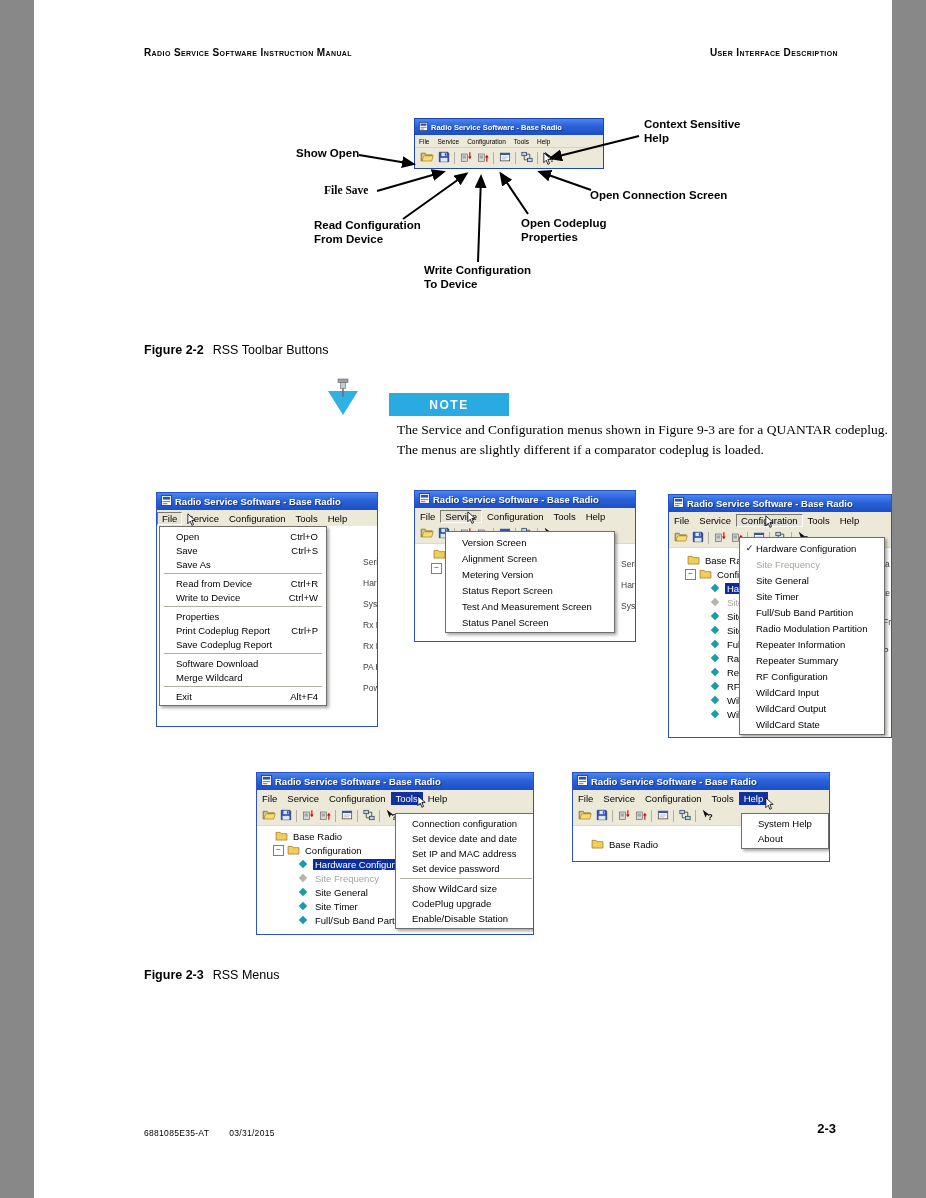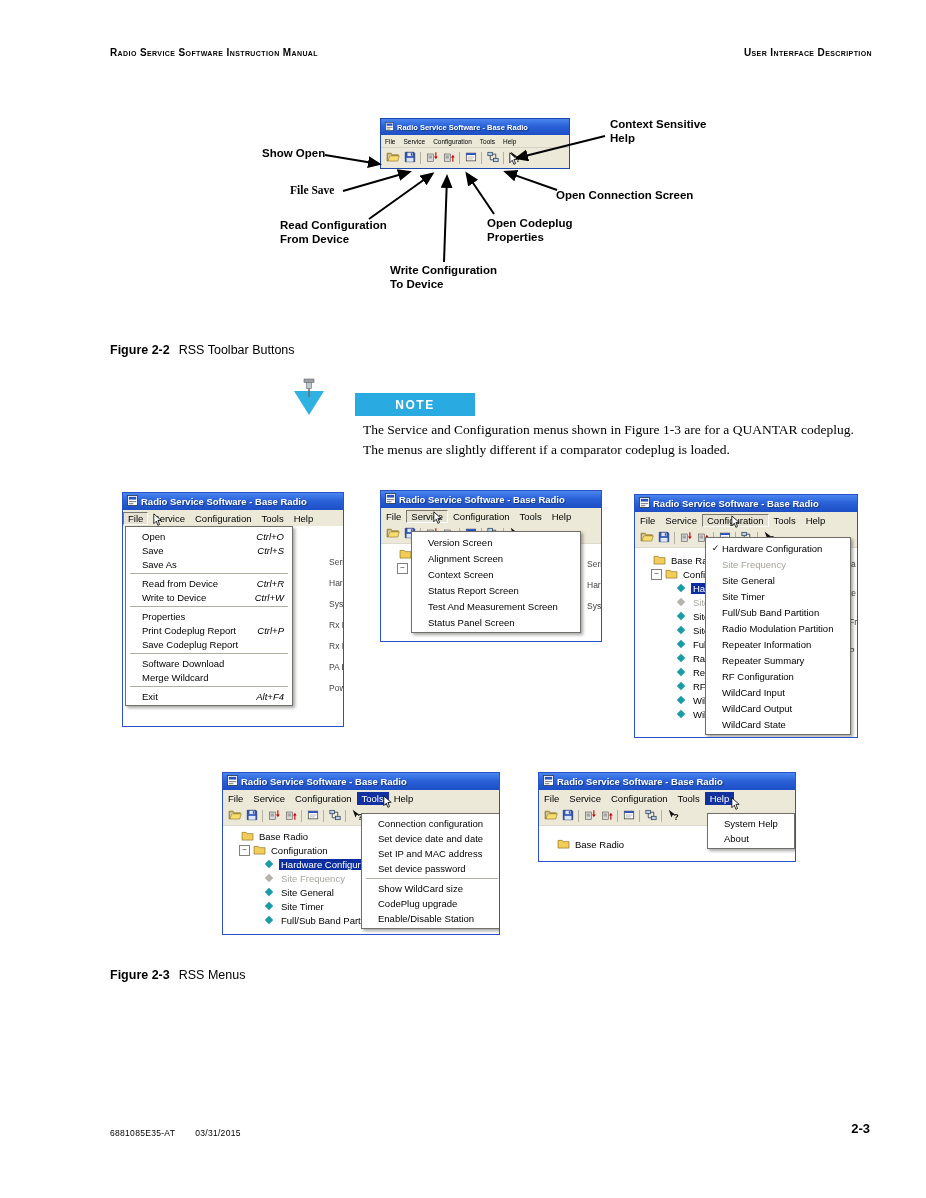--- a/index.html
+++ b/index.html
@@ -1,16 +1,16 @@
 <!DOCTYPE html>
 <html><head>
 <meta charset="utf-8">
 <style>
   html,body{margin:0;padding:0;background:#888;}
-  .page{position:relative;width:926px;height:1198px;background:#fff;margin:0 auto;
+  .page{position:relative;width:858px;height:1198px;background:#fff;margin:0 auto;
         font-family:"Liberation Sans",sans-serif;color:#000;overflow:hidden;}
 
   
   .hdr{position:absolute;top:47px;font-size:10px;font-weight:bold;font-variant:small-caps;
        letter-spacing:.4px;}
   .hdr-left{left:110px;}
   .hdr-right{right:54px;padding-left:11px;}
   .ftr-left{position:absolute;left:110px;top:1128px;font-size:8.5px;letter-spacing:.3px;}
   .ftr-left .date{margin-left:20px;}
   .ftr-page{position:absolute;right:56px;top:1121px;font-size:13px;font-weight:bold;}
@@ -76,21 +76,21 @@
 
   
   .dropdown{position:absolute;background:#fff;border:1px solid #706f6a;
             box-shadow:2px 2px 3px rgba(0,0,0,.35);padding:2px 1px;z-index:3;font-size:9.5px;}
   .dd-item{display:flex;align-items:center;height:15px;padding:0 7px 0 2px;white-space:nowrap;}
   .w1 .dd-item{height:14px;}
   .w2 .dd-item,.w3 .dd-item{height:16px;}
   .dd-check{width:13px;text-align:center;flex:0 0 13px;font-size:9px;}
   .dd-item.checked .dd-check::before{content:"\2713";}
   .dd-label{flex:1;}
-  .dd-short{margin-left:14px;text-align:center;font-style:italic;}
+  .dd-short{margin-left:14px;text-align:center;}
   .dd-item.disabled{color:#a6a49a;}
   .dd-sep{display:block;height:1px;background:#b0aea2;margin:2px 3px;}
 
   
   .tree{position:absolute;left:4px;top:56px;z-index:1;font-size:9.5px;white-space:nowrap;}
   .w3 .tree{top:58px;}
   .w5 .tree{top:64px;}
   .tree-row{height:14px;display:flex;align-items:center;}
   .expander{width:9px;height:9px;border:1px solid #848078;background:#fff;color:#333;
             font-size:8px;line-height:7px;text-align:center;margin-right:3px;flex:0 0 9px;}
@@ -255,21 +255,21 @@
 
   <div class="note-icon">
     <div class="pin-tri"></div>
     <svg class="pin-svg" viewBox="0 0 20 22" width="20" height="22">
         <rect x="5" y="1" width="10" height="3.5" fill="#9aa0a6" stroke="#666" stroke-width=".6"></rect>
         <rect x="7.5" y="4.5" width="5" height="6" fill="#c4c9cf" stroke="#666" stroke-width=".6"></rect>
         <path d="M10 10.5 V19" stroke="#6b7075" stroke-width="1.6"></path>
       </svg>
   </div>
   <div class="note-banner">NOTE</div>
-  <div class="note-text">The Service and Configuration menus shown in Figure 1-3 are for a QUANTAR codeplug. The menus are slightly different if a comparator codeplug is loaded.</div>
+  <div class="note-text">The Service and Configuration menus shown in Figure 9-3 are for a QUANTAR codeplug. The menus are slightly different if a comparator codeplug is loaded.</div>
 
   <div class="win w1">
     <div class="titlebar">
       <span><svg viewBox="0 0 12 12" width="11" height="11">
             <rect x="0.5" y="0.5" width="11" height="11" fill="#fff" stroke="#345"></rect>
             <rect x="2" y="2" width="8" height="3" fill="#2a50c0"></rect>
             <rect x="2" y="6.5" width="8" height="1.3" fill="#888"></rect>
             <rect x="2" y="8.8" width="5" height="1.3" fill="#888"></rect>
           </svg></span>
       <span>Radio Service Software - Base Radio</span>
@@ -473,21 +473,21 @@
           <span class="dd-label">Version Screen</span>
           <span class="dd-short"></span>
         </div>
         <div class="dd-item">
           <span class="dd-check"></span>
           <span class="dd-label">Alignment Screen</span>
           <span class="dd-short"></span>
         </div>
         <div class="dd-item">
           <span class="dd-check"></span>
-          <span class="dd-label">Context Screen</span>
+          <span class="dd-label">Metering Version</span>
           <span class="dd-short"></span>
         </div>
         <div class="dd-item">
           <span class="dd-check"></span>
           <span class="dd-label">Status Report Screen</span>
           <span class="dd-short"></span>
         </div>
         <div class="dd-item">
           <span class="dd-check"></span>
           <span class="dd-label">Test And Measurement Screen</span>

